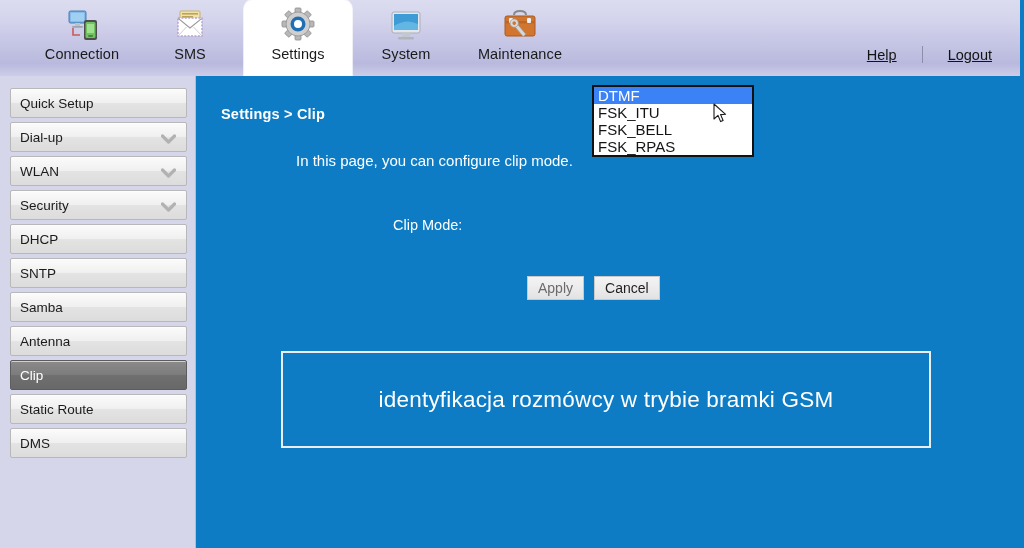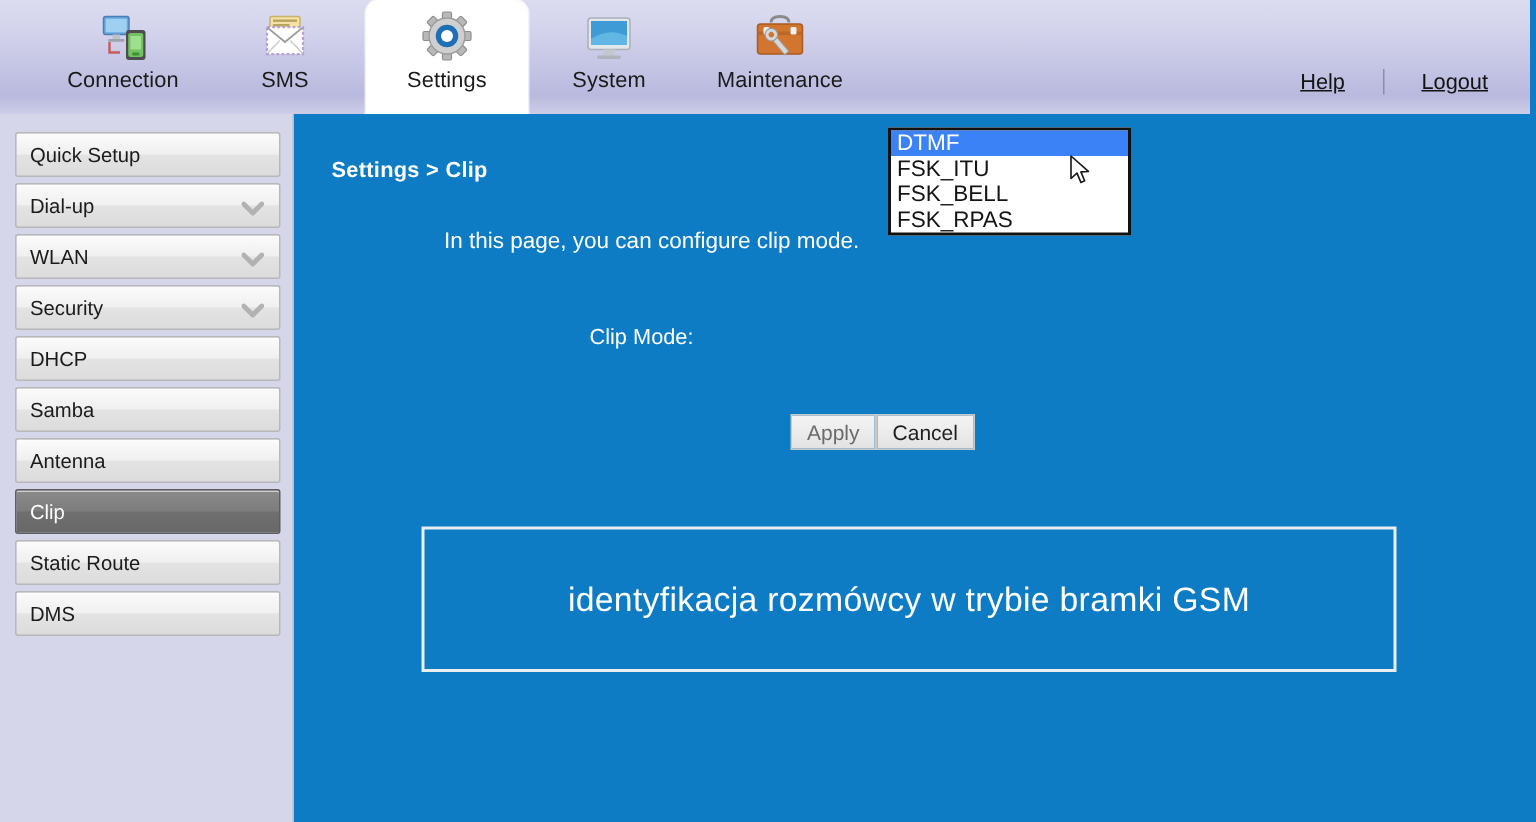--- a/index.html
+++ b/index.html
@@ -80,21 +80,21 @@
     font-size: 14.5px; font-weight: bold; color: #ffffff; letter-spacing: .2px;
   }
   .intro {
     position: absolute; left: 99px; top: 76px;
     font-size: 15px; color: #ffffff;
   }
 
   .form-row { position: absolute; left: 196px; top: 140px; }
   .field-label { font-size: 14.5px; color: #ffffff; }
 
-  .btn-row { position: absolute; left: 330px; top: 200px; display: flex; }
+  .btn-row { position: absolute; left: 330px; top: 200px; display: flex; gap: 10px; }
   .btn {
     min-width: 54px; height: 24px; padding: 0 10px;
     background: linear-gradient(180deg,#f3f3f3 0%,#ececec 50%,#e2e2e2 100%);
     border: 1px solid #c9c9c9;
     font-size: 14px; color: #6b6b6b; cursor: pointer;
     display: flex; align-items: center; justify-content: center;
   }
   .btn.cancel { color: #1f1f1f; }
 
   
@@ -252,20 +252,23 @@
         <svg width="15" height="10" viewBox="0 0 15 10">
             <path d="M1.5 2 L7.5 8 L13.5 2" fill="none" stroke="#b2b2b2" stroke-width="3.2" stroke-linecap="round" stroke-linejoin="round"></path>
           </svg>
       </span>
     </div>
 
     <div class="side-item">
       <span>DHCP</span>
     </div>
 
+    <div class="side-item">
+      <span>SNTP</span>
+    </div>
 
     <div class="side-item">
       <span>Samba</span>
     </div>
 
     <div class="side-item">
       <span>Antenna</span>
     </div>
 
     <div class="side-item active">

